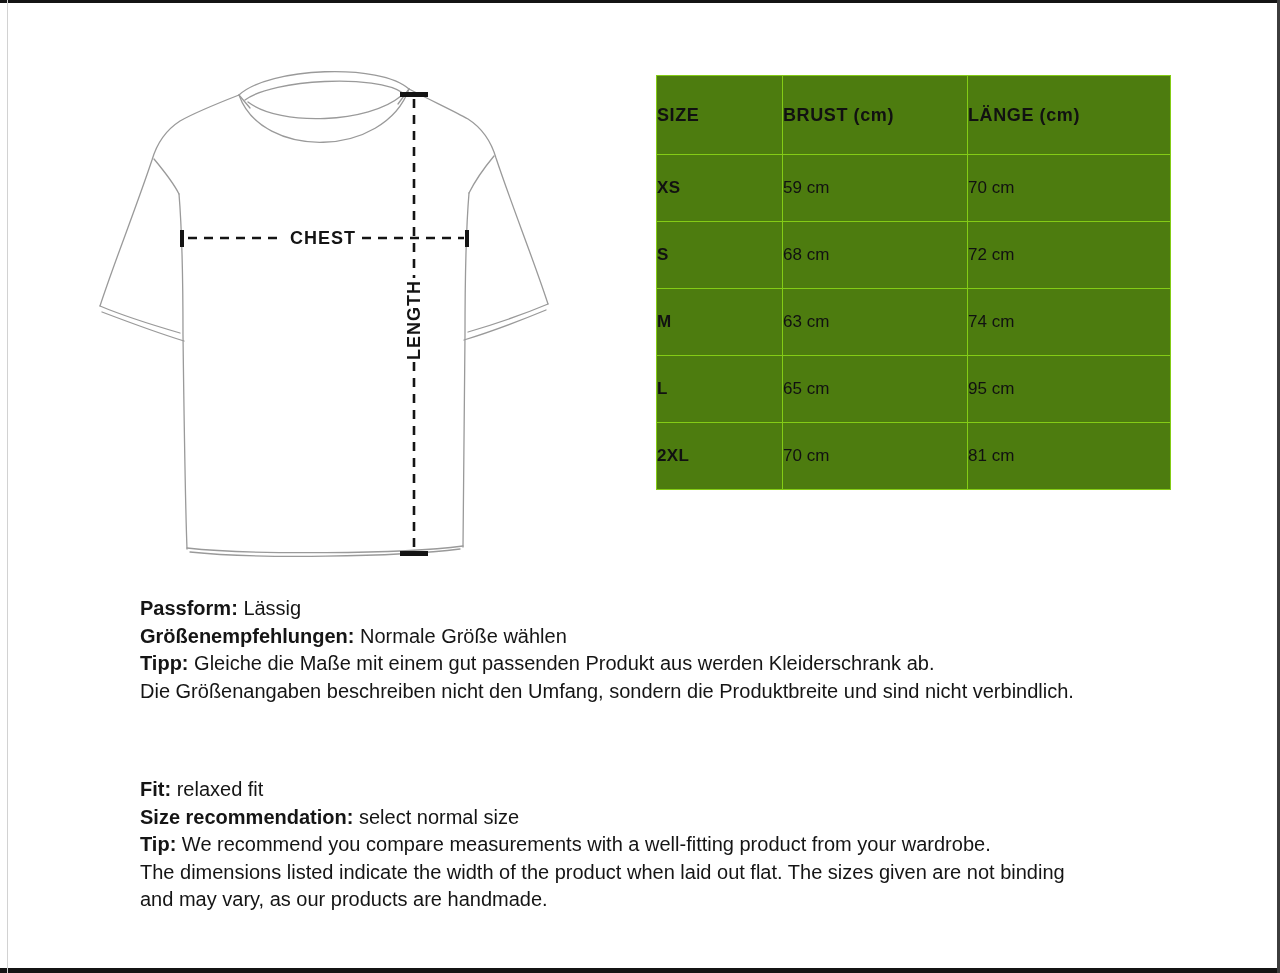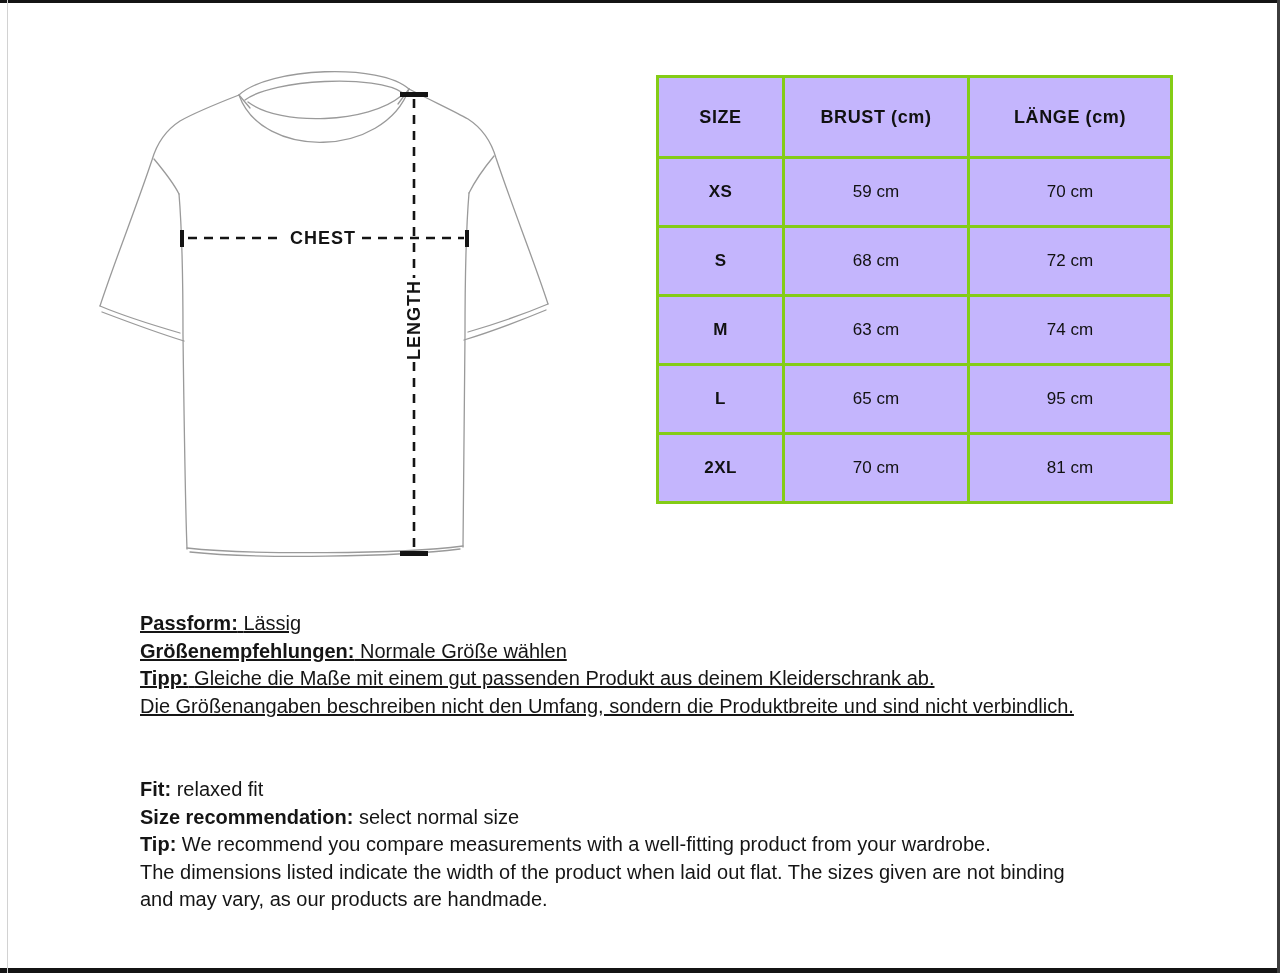--- a/index.html
+++ b/index.html
@@ -16,36 +16,36 @@
 
   
   .shirt-wrap{position:absolute;left:76px;top:65px;width:500px;height:510px;}
 
   
   .size-table{
     position:absolute;left:656px;top:75px;
     border-collapse:collapse;table-layout:fixed;
   }
   .size-table td,.size-table th{
-    border:3px solid #84cc16;text-align:center;vertical-align:middle;
-    padding:0;background:#c4b5fd;
+    border:1px solid #84cc16;text-align:left;vertical-align:middle;
+    padding:0;background:#4d7c0f;
   }
   .size-table th{
     font-size:18px;font-weight:bold;letter-spacing:0.6px;height:78px;
   }
   .size-table td{height:66px;font-size:17px;}
   .size-table td.size-cell{font-weight:bold;letter-spacing:0.4px;}
   .col-size{width:126px;}
   .col-chest{width:185px;}
   .col-length{width:203px;}
 
   
   .info{position:absolute;left:140px;font-size:20px;line-height:27.5px;
         white-space:nowrap;letter-spacing:0px;color:#151515;}
-  .info-de{top:610px;text-decoration:underline;}
+  .info-de{top:595px;}
   .info-en{top:776px;}
   .b{font-weight:bold;}
 </style>
 </head>
 <body>
 
 <div class="edge edge-top"></div>
 <div class="edge edge-bottom"></div>
 <div class="edge edge-right"></div>
 <div class="edge edge-left"></div>
@@ -139,21 +139,21 @@
   <div>
     <span class="b">Passform:</span>
     <span>Lässig</span>
   </div>
   <div>
     <span class="b">Größenempfehlungen:</span>
     <span>Normale Größe wählen</span>
   </div>
   <div>
     <span class="b">Tipp:</span>
-    <span>Gleiche die Maße mit einem gut passenden Produkt aus deinem Kleiderschrank ab.</span>
+    <span>Gleiche die Maße mit einem gut passenden Produkt aus werden Kleiderschrank ab.</span>
   </div>
   <div>Die Größenangaben beschreiben nicht den Umfang, sondern die Produktbreite und sind nicht verbindlich.</div>
 </div>
 
 <div class="info info-en">
   <div>
     <span class="b">Fit:</span>
     <span>relaxed fit</span>
   </div>
   <div>

